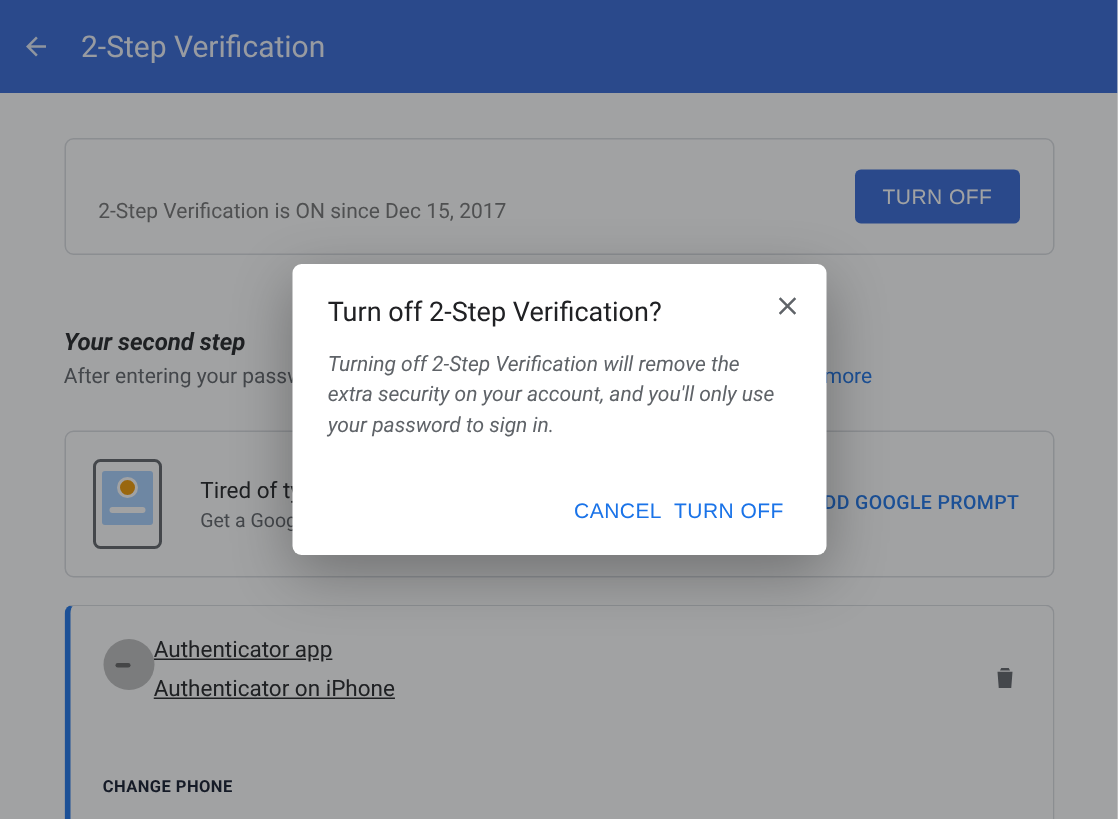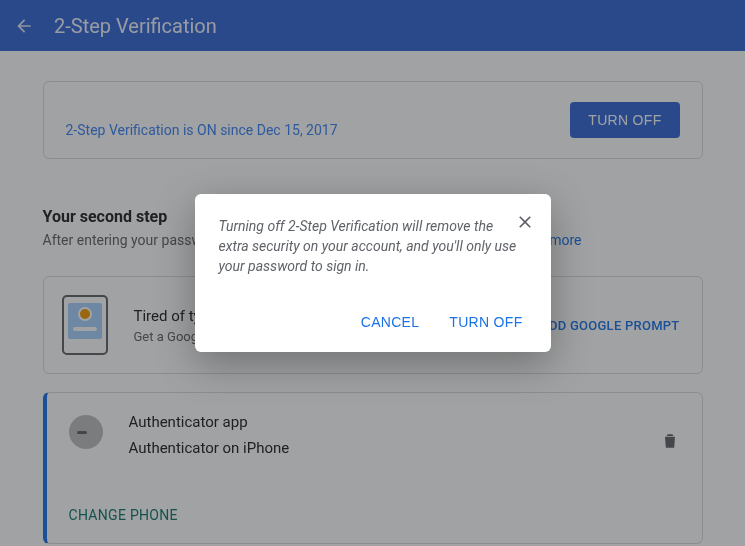--- a/index.html
+++ b/index.html
@@ -8,21 +8,21 @@
     background: #fff;
     width: 745px;
     height: 546px;
     overflow: hidden;
     position: relative;
     color: #202124;
     font-size: 14px;
   }
   .header {
     background: #3367d6;
-    height: 51px;
+    height: 62px;
     display: flex;
     align-items: center;
     padding: 0 12px;
     gap: 18px;
   }
   .back-arrow {
     width: 24px; height: 24px;
     display:flex;align-items:center;justify-content:center;
     opacity: .85;
     cursor:pointer;
@@ -40,39 +40,40 @@
   }
   .card {
     border: 1px solid #dadce0;
     border-radius: 6px;
     padding: 20px 22px;
     display:flex;
     align-items:center;
     justify-content:space-between;
   }
   .status-text {
-    color: #3b82f6;
+    color: #737373;
     margin-top: 19px;
   }
   .btn {
     background:#3367d6;
     color:#fff;
     border:none;
     border-radius:4px;
     height:36px;
     padding:0 18px;
     font-size:14px;
     font-weight:500;
     letter-spacing:.3px;
     cursor:pointer;
   }
   .section-heading {
     font-size:16px;
     color:#202124;
     margin: 48px 0 6px;
+    font-style: italic;
   }
   .section-sub {
     color:#5f6368;
   }
   .section-sub a { color:#1a73e8; text-decoration:none; }
   .promo-card {
     border: 1px solid #dadce0;
     border-radius:6px;
     margin-top:28px;
     padding:18px 22px 18px 18px;
@@ -103,38 +104,38 @@
     color:#1a73e8;font-weight:500;letter-spacing:.25px;font-size:13px;
   }
   .method-card{
     border:1px solid #dadce0;
     border-left:4px solid #1a73e8;
     border-radius:6px;
     margin-top:18px;
     padding:20px 22px 20px 22px;
     position:relative;
   }
-  .method-row{display:flex;gap:26px;align-items:flex-start;}
+  .method-row{display:flex;align-items:flex-start;text-decoration:underline;}
   .token-icon{
     width:34px;height:34px;border-radius:50%;background:#bdbdbd;
     display:flex;align-items:center;justify-content:center;
     flex-shrink:0;margin-top:2px;
     position:relative;
   }
   .token-icon::after{
     content:"";width:10px;height:3px;background:#616161;position:absolute;left:8px;border-radius:2px;
   }
   .method-info .name{font-size:15px;color:#202124;margin-bottom:8px;}
   .method-info .device{font-size:15px;color:#202124;margin-bottom:20px;}
   .method-info .added{font-size:13px;color:#5f6368;}
   .trash-icon{
     position:absolute;right:22px;top:38px;color:#5f6368;cursor:pointer;
   }
   .change-phone{
-    margin-top:30px;color:#0f766e;font-weight:400;letter-spacing:.3px;font-size:14px;
+    margin-top:30px;color:#0f172a;font-weight:700;letter-spacing:.3px;font-size:11px;
     display:inline-block;
   }
 
   
   .scrim{
     position:absolute;inset:0;background:rgba(32,33,36,.42);
     display:flex;align-items:center;justify-content:center;
   }
   .dialog{
     background:#fff;border-radius:6px;width:356px;
@@ -145,21 +146,21 @@
   .dialog-title{
     font-size:18px;color:#202124;margin-bottom:14px;padding-right:26px;
   }
   .dialog-close{
     position:absolute;top:18px;right:16px;color:#5f6368;cursor:pointer;
   }
   .dialog-body{
     color:#5f6368;font-size:14px;line-height:1.45;margin-bottom:30px;font-style:italic;
   }
   .dialog-actions{
-    display:flex;justify-content:flex-end;gap:22px;
+    display:flex;justify-content:flex-end;
   }
   .dialog-actions button{
     background:none;border:none;color:#1a73e8;font-weight:500;
     font-size:14px;letter-spacing:.3px;cursor:pointer;padding:8px 4px;
   }
 </style>
 </head>
 <body>
 
 <div class="header">
@@ -213,19 +214,20 @@
 
 </div>
 
 <div class="scrim">
   <div class="dialog">
     <span class="dialog-close">
       <svg width="20" height="20" viewBox="0 0 24 24" fill="#5f6368">
           <path d="M19 6.41 17.59 5 12 10.59 6.41 5 5 6.41 10.59 12 5 17.59 6.41 19 12 13.41 17.59 19 19 17.59 13.41 12z"></path>
         </svg>
     </span>
+    <div class="dialog-title">Turn off 2-Step Verification?</div>
     <div class="dialog-body">Turning off 2-Step Verification will remove the extra security on your account, and you'll only use your password to sign in.</div>
     <div class="dialog-actions">
       <button>CANCEL</button>
       <button>TURN OFF</button>
     </div>
   </div>
 </div>
 
 </body></html>

